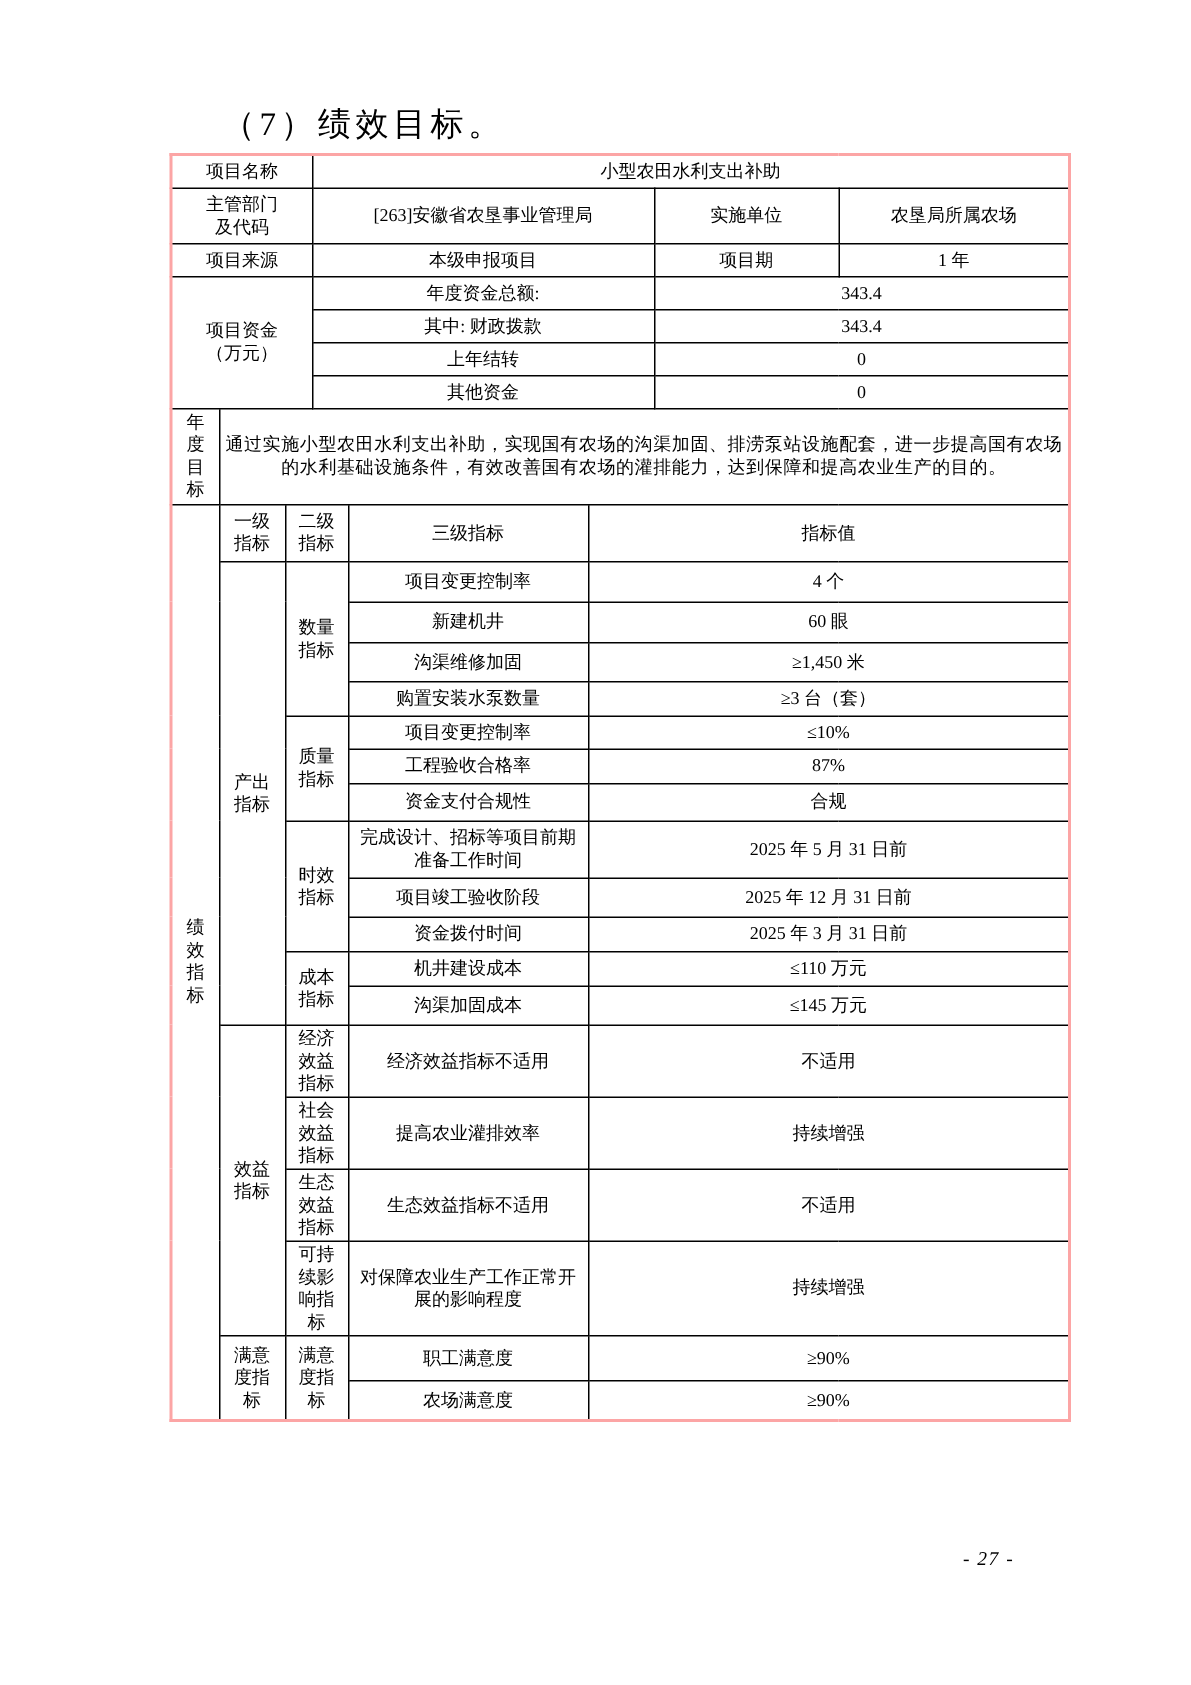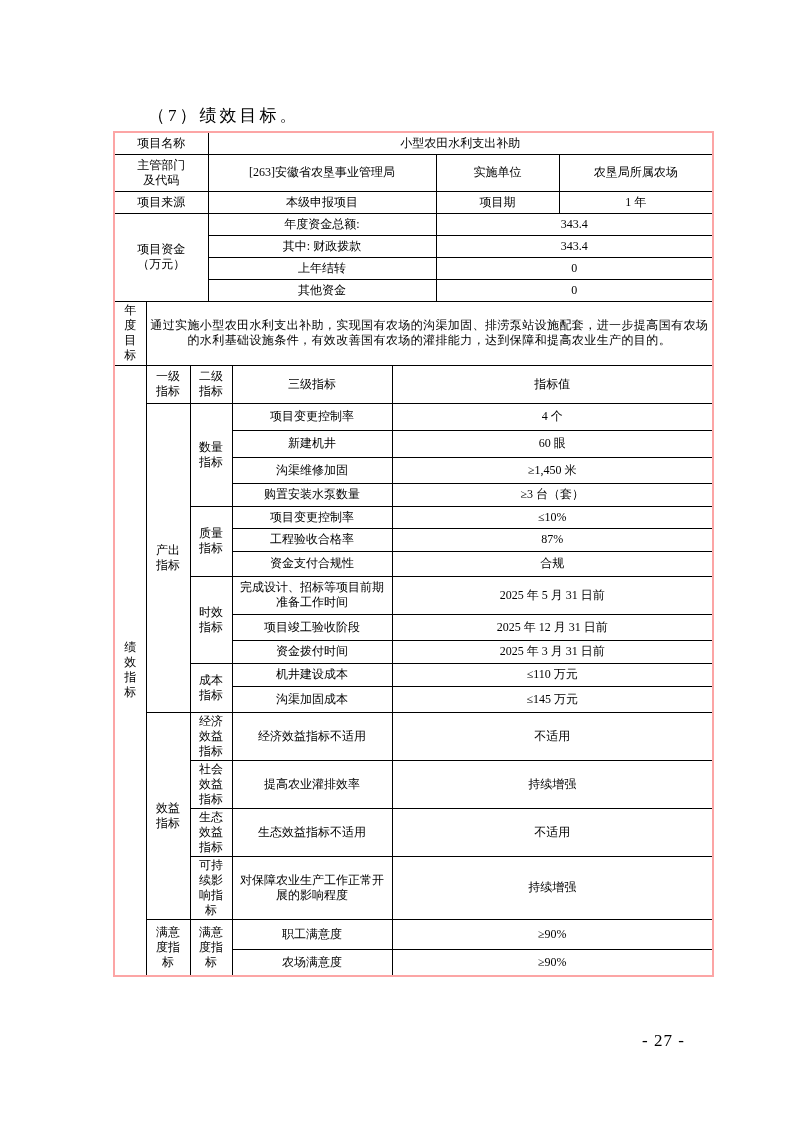--- a/index.html
+++ b/index.html
@@ -6,23 +6,23 @@
   html, body { background: #ffffff; }
   body {
     width: 794px; height: 1123px;
     position: relative;
     font-family: "Liberation Serif", "DejaVu Serif", serif;
     color: #000000;
     overflow: hidden;
   }
   .content { margin-left: 113px; width: 599px; }
   .section-heading {
-    padding-top: 104px;
+    padding-top: 68px;
     margin-left: 35px;
-    font-size: 17px;
+    font-size: 22px;
     letter-spacing: 3px;
     font-weight: normal;
   }
   .table-title {
     margin-top: 54px;
     text-align: center;
     font-size: 19px;
     font-weight: bold;
     letter-spacing: 1px;
   }
@@ -56,22 +56,23 @@
     line-height: 19px;
     letter-spacing: 0.4px;
   }
   td.fund-l0 { text-align: left; padding-left: 6px; }
   td.fund-l1 { text-align: left; padding-left: 15px; }
   td.fund-l2 { text-align: left; padding-left: 51px; }
   .page-number {
     position: absolute;
     left: 642px;
     top: 1031px;
-    font-size: 17px;
+    font-size: 13px;
     letter-spacing: 1px;
+    font-style: italic;
   }
 </style>
 </head>
 <body>
 
 <div class="content">
 
   <div class="section-heading">（7）绩效目标。</div>
 
 

